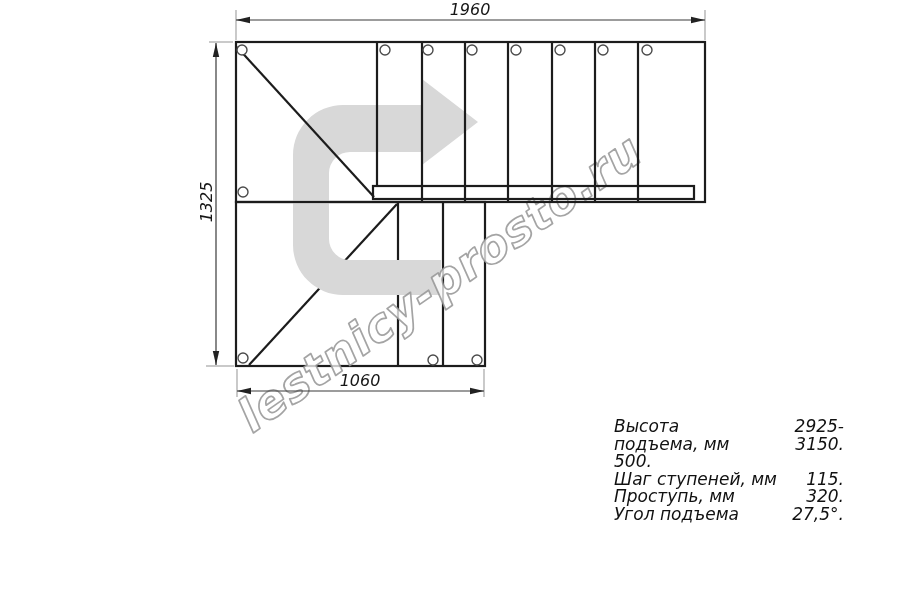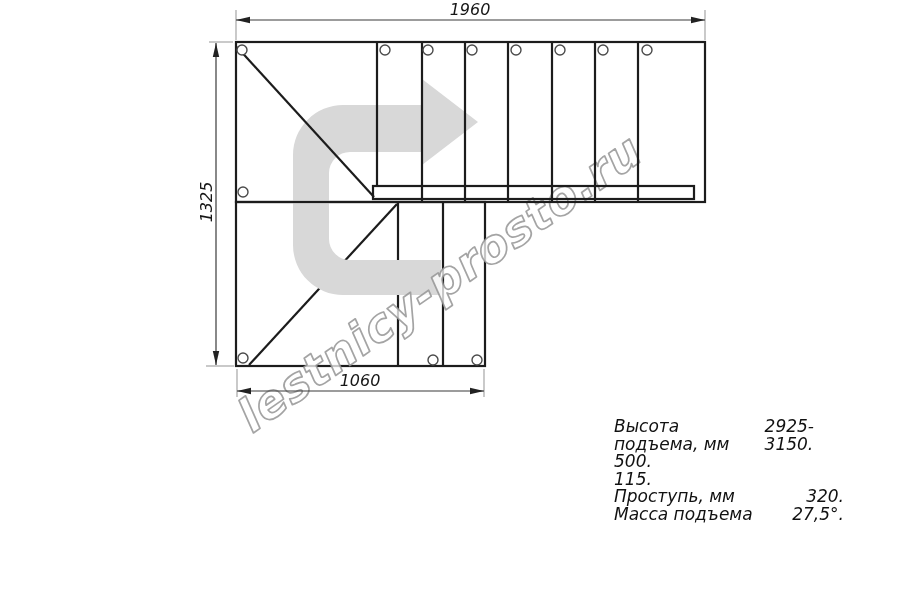--- a/index.html
+++ b/index.html
@@ -6,21 +6,21 @@
   .canvas{
     position:relative;width:900px;height:600px;background:#ffffff;overflow:hidden;
     font-family:"DejaVu Sans","Liberation Sans",sans-serif;
   }
   .canvas svg{position:absolute;left:0;top:0;}
   .specs{
     position:absolute;left:614px;top:418px;width:230px;
     font-style:italic;font-size:17px;line-height:17.6px;color:#111;
   }
   .spec-row{display:flex;justify-content:space-between;}
-  .spec-row .val{text-align:left;}
+  .spec-row .val{text-align:right;}
   .dim-text{font-family:"DejaVu Sans","Liberation Sans",sans-serif;font-style:italic;font-size:16px;fill:#161616;}
 </style>
 </head>
 <body>
 
 <div class="canvas">
 
   <svg width="900" height="600" viewBox="0 0 900 600">
 
     <g stroke="#1c1c1c" stroke-width="2.2" fill="none">
@@ -98,25 +98,26 @@
 
   <div class="specs">
     <div class="spec-row">
       <span>Высота подъема, мм</span>
       <span class="val">2925-3150.</span>
     </div>
     <div class="spec-row">
       <span class="val">500.</span>
     </div>
     <div class="spec-row">
+      <span>Шаг ступеней, мм</span>
       <span class="val">115.</span>
     </div>
     <div class="spec-row">
       <span>Проступь, мм</span>
       <span class="val">320.</span>
     </div>
     <div class="spec-row">
-      <span>Масса подъема</span>
+      <span>Угол подъема</span>
       <span class="val">27,5°.</span>
     </div>
   </div>
 
 </div>
 
 </body></html>

